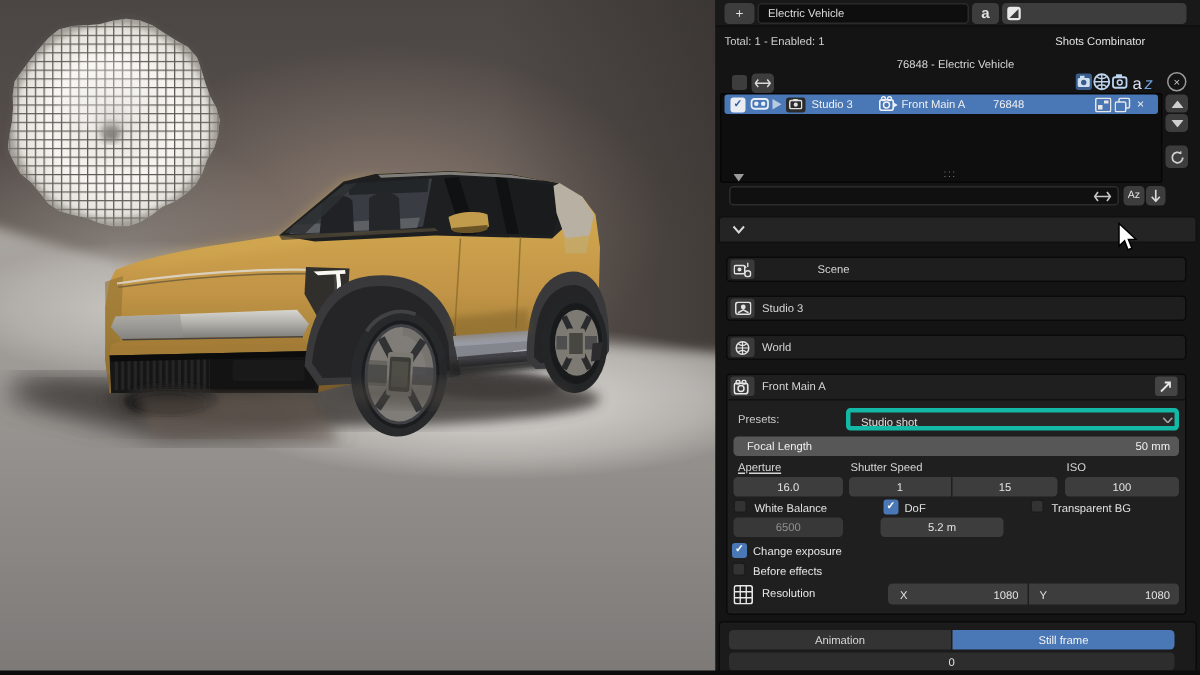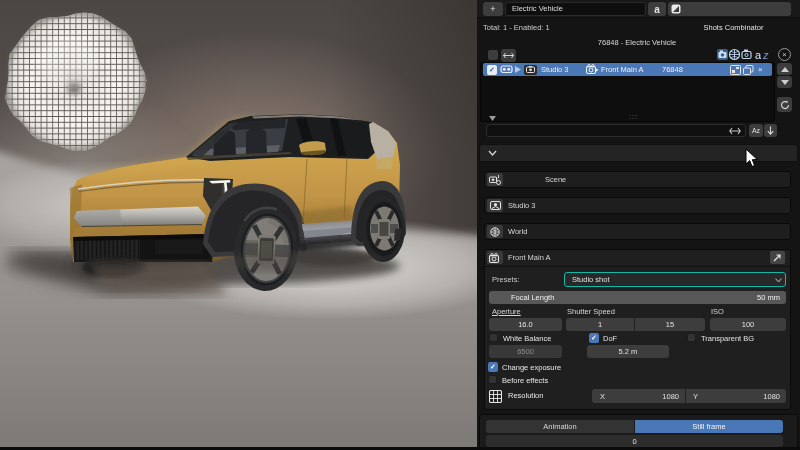--- a/index.html
+++ b/index.html
@@ -379,27 +379,27 @@
     <circle cx="7" cy="1.8" r="1.3" fill="none" stroke="#e8e8e8" stroke-width="0.9"></circle>
   </svg>
   <div class="lbl" style="left:31px;top:253px;font-size:7.5px;">Front Main A</div>
   <div class="chip" style="left:293px;top:251px;width:15px;height:13px;background:#444444;"></div>
   <svg class="abs" style="left:296px;top:253.5px;" width="9" height="8" viewBox="0 0 9 8">
         <path d="M1 7 L7 1 M3.5 1 H7 V4.5" stroke="#e8e8e8" stroke-width="1.2" fill="none"></path>
       </svg>
   <div class="abs" style="left:8px;top:266px;width:305px;height:1px;background:#111111;"></div>
 
   <div class="lbl" style="left:15px;top:275px;font-size:7.5px;color:#cccccc;">Presets:</div>
-  <div class="abs" style="left:87px;top:272px;width:222px;height:15px;background:#282828;border:1px solid #14b8a6;border-radius:3px;color:#e0e0e0;font-size:7.5px;line-height:13px;padding-left:7px;">Studio shot</div>
+  <div class="abs" style="left:87px;top:272px;width:222px;height:15px;background:#282828;border:3px solid #14b8a6;border-radius:3px;color:#e0e0e0;font-size:7.5px;line-height:13px;padding-left:7px;">Studio shot</div>
   <svg class="abs" style="left:298px;top:277.5px;" width="7" height="4.5" viewBox="0 0 7 4.5">
         <path d="M0.5 0.5 L3.5 3.8 L6.5 0.5" stroke="#a5a5a5" stroke-width="1.1" fill="none"></path>
       </svg>
 
   <div class="abs" style="left:12px;top:291px;width:297px;height:13px;background:#575757;border-radius:3px;"></div>
-  <div class="lbl" style="left:34px;top:293px;color:#f0f0f0;">Focal Length</div>
+  <div class="lbl" style="left:21px;top:293px;color:#f0f0f0;">Focal Length</div>
   <div class="lbl" style="left:0;top:293px;width:303px;text-align:right;color:#f0f0f0;">50 mm</div>
 
   <div class="lbl" style="left:15px;top:307px;font-size:7.5px;text-decoration:underline;">Aperture</div>
   <div class="lbl" style="left:90px;top:307px;font-size:7.5px;">Shutter Speed</div>
   <div class="lbl" style="left:234px;top:307px;font-size:7.5px;">ISO</div>
 
   <div class="btn" style="left:12px;top:318px;width:73px;height:13px;font-size:7.5px;">16.0</div>
   <div class="btn" style="left:89px;top:318px;width:68px;height:13px;border-radius:3px 0 0 3px;font-size:7.5px;">1</div>
   <div class="btn" style="left:158px;top:318px;width:70px;height:13px;border-radius:0 3px 3px 0;font-size:7.5px;">15</div>
   <div class="btn" style="left:233px;top:318px;width:76px;height:13px;font-size:7.5px;">100</div>

